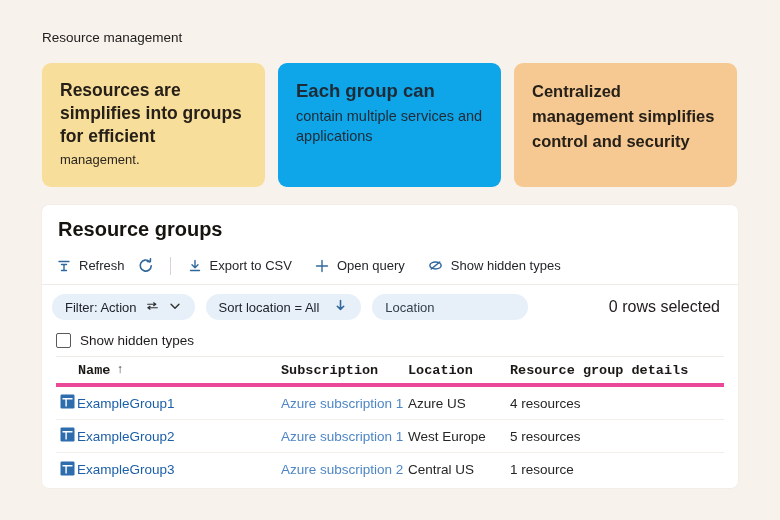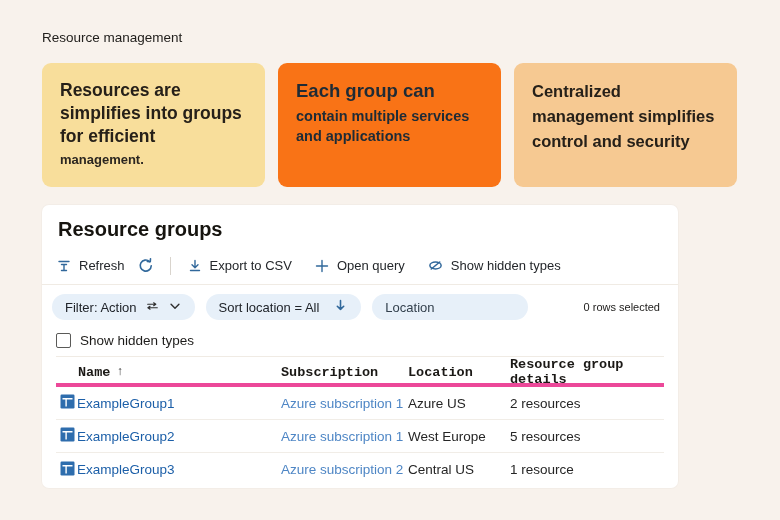--- a/index.html
+++ b/index.html
@@ -13,33 +13,33 @@
 
   .page-title { font-size:13.5px; color:#23211E; margin-bottom:18px; }
 
   
   .cards { display:flex; gap:13px; margin-bottom:18px; }
   .card {
     width:223px; height:124px; border-radius:9px;
     padding:16px 18px 12px 18px; flex:0 0 auto;
   }
   .card-0 { background:#F8DE9B; }
-  .card-1 { background:#f97316; }
+  .card-1 { background:#0ea5e9; }
   .card-2 { background:#F6C992; }
   .card .emphasis { font-weight:700; color:#262019; line-height:1.32; display:block; }
-  .card .detail { color:#2B2620; line-height:1.35; display:block;font-weight:bold; }
+  .card .detail { color:#2B2620; line-height:1.35; display:block; }
   .card-0 .emphasis { font-size:17.5px; }
   .card-0 .detail { font-size:13px; margin-top:3px; }
   .card-1 .emphasis { font-size:18.5px; font-weight:600; color:#1E2B36; }
   .card-1 .detail { font-size:14.5px; margin-top:4px; color:#1E2B36; }
   .card-2 .emphasis { font-size:16.5px; font-weight:600; line-height:1.5; }
 
   
   .panel {
-    background:#FFFFFF; border-radius:7px; width:636px;
+    background:#FFFFFF; border-radius:7px; width:696px;
     box-shadow:0 0 0 1px rgba(0,0,0,0.02);
     padding-bottom:2px;
   }
   .panel-title { font-size:20px; font-weight:700; color:#16140F; padding:13px 16px 6px 16px; }
 
   
   .toolbar {
     display:flex; align-items:center; height:38px; padding:0 14px;
     border-bottom:1px solid #F0EBE4; font-size:13px; color:#24272B;
   }
@@ -55,21 +55,21 @@
     display:flex; align-items:center; gap:8px; background:#E7F0F9;
     border-radius:14px; height:26px; padding:0 13px; font-size:13px;
     color:#20242A; margin-right:11px; white-space:nowrap;
   }
   .pill-location {
     width:156px; border:none; outline:none; background:#E7F0F9;
     border-radius:14px; height:26px; padding:0 13px; font-size:13px;
     font-family:"Liberation Sans", sans-serif; color:#20242A;
   }
   .pill-location::placeholder { color:#33404D; opacity:1; }
-  .rows-selected { margin-left:auto; font-size:11px; color:#22211F; padding-right:4px; }
+  .rows-selected { margin-left:auto; font-size:16px; color:#22211F; padding-right:4px; }
 
   
   .checkbox-row { display:flex; align-items:center; gap:9px; padding:5px 14px 8px 14px; }
   .checkbox {
     width:15px; height:15px; background:#fff; border:1.6px solid #5A5A58;
     border-radius:2px; flex:0 0 auto;
   }
   .checkbox-label { font-size:13.5px; color:#1D1C1A; }
 
   
@@ -209,21 +209,21 @@
         <span class="rg-icon">
           <svg width="15" height="15" viewBox="0 0 15 15">
               <rect x="0.5" y="0.5" width="14" height="14" rx="1.2" fill="#2E6DAD"></rect>
               <path d="M2.5 4.8h10M6.1 4.8v7.7" stroke="#fff" stroke-width="1.4" fill="none"></path>
             </svg>
         </span>
         <span class="rg-name">ExampleGroup1</span>
       </div>
       <div class="cell-sub">Azure subscription 1</div>
       <div class="cell-loc">Azure US</div>
-      <div class="cell-det">2 resources</div>
+      <div class="cell-det">4 resources</div>
     </div>
 
     <div class="tbl-row">
       <div class="cell-name">
         <span class="rg-icon">
           <svg width="15" height="15" viewBox="0 0 15 15">
               <rect x="0.5" y="0.5" width="14" height="14" rx="1.2" fill="#2E6DAD"></rect>
               <path d="M2.5 4.8h10M6.1 4.8v7.7" stroke="#fff" stroke-width="1.4" fill="none"></path>
             </svg>
         </span>

